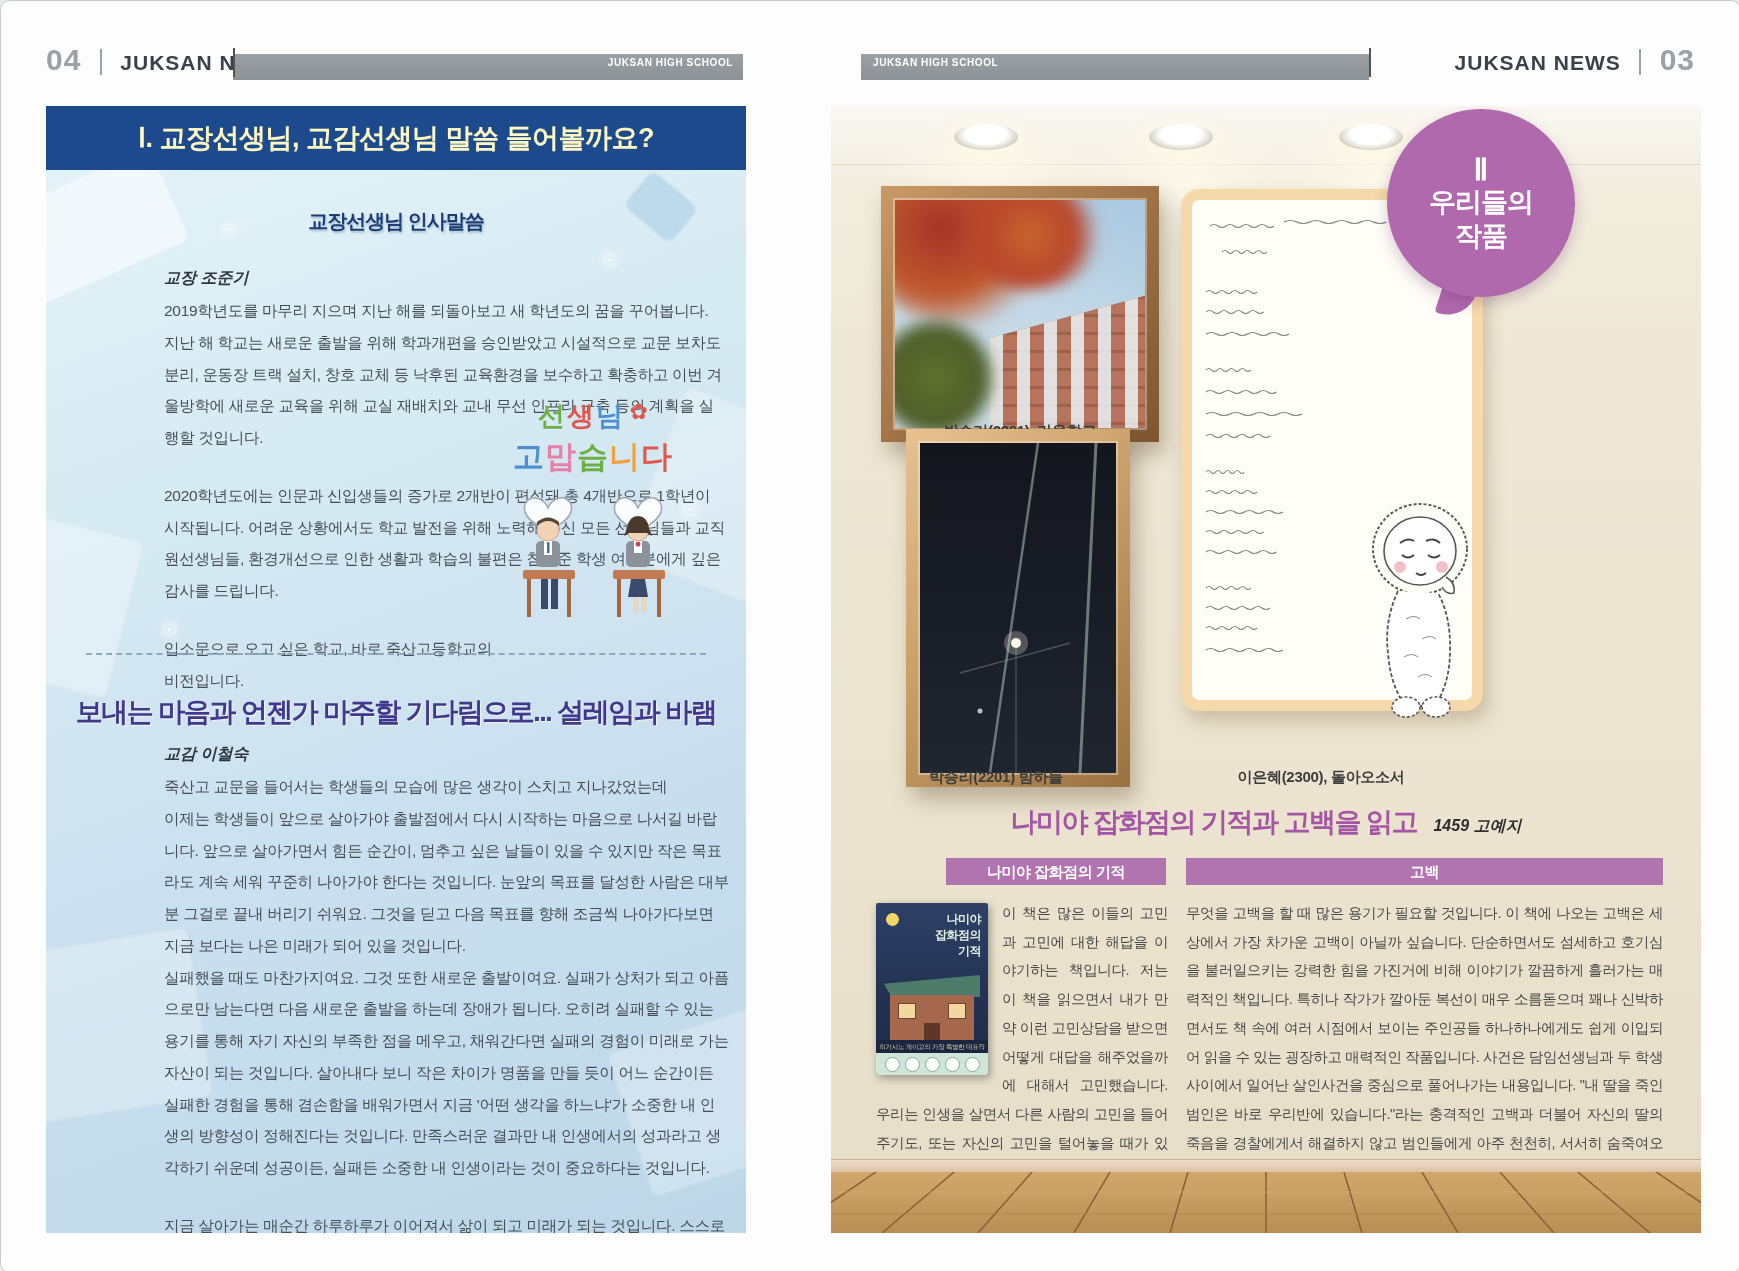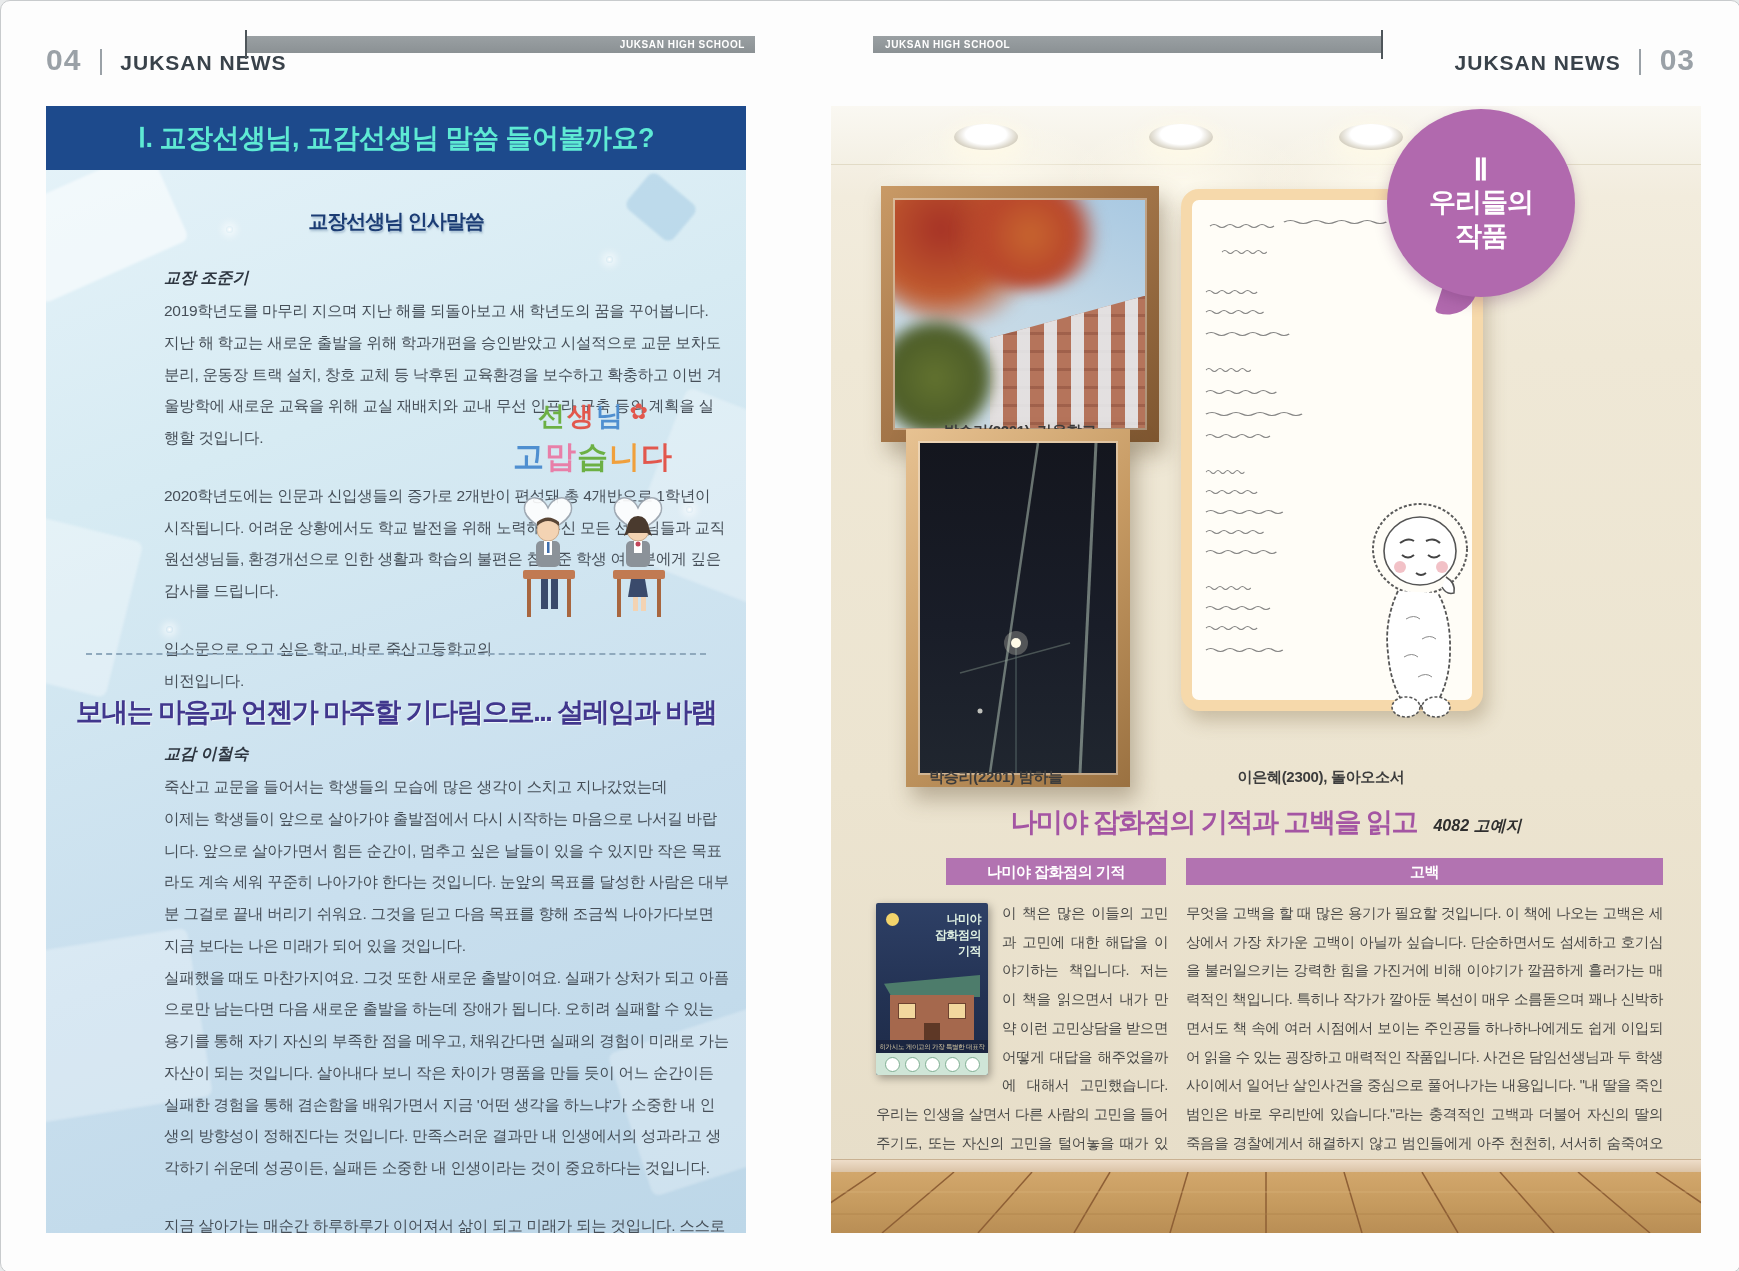--- a/index.html
+++ b/index.html
@@ -2,29 +2,29 @@
 <html><head>
 <meta charset="utf-8">
 <style>
   html,body{margin:0;padding:0;background:#e9ebec;font-family:"Liberation Sans",sans-serif;}
   .canvas{position:relative;width:1739px;height:1271px;background:#fdfdfd;border:1px solid #c8cbcd;border-radius:10px;overflow:hidden;}
   
   .hdr{position:absolute;top:42px;height:36px;}
   .pagenum{font-size:30px;font-weight:800;color:#9aa1a7;letter-spacing:1px;}
   .brand{font-size:21px;font-weight:800;color:#39424a;letter-spacing:1px;}
   .hdr-div{display:inline-block;width:2px;height:26px;background:#9aa1a7;margin:0 14px;vertical-align:-5px;}
-  .graybar{position:absolute;top:35px;height:17px;background:linear-gradient(180deg,#9aa0a3,#8b9194);margin-left:12px;}
+  .graybar{position:absolute;top:53px;height:26px;background:linear-gradient(180deg,#9aa0a3,#8b9194);}
   .graybar .tick{position:absolute;top:-6px;width:2px;height:29px;background:#4e555a;}
   .graybar .gb-label{position:absolute;top:3px;font-size:10px;font-weight:700;color:#fff;letter-spacing:.6px;}
   
   .panel-blue{position:absolute;left:45px;top:105px;width:700px;height:1127px;
     background:linear-gradient(160deg,#e6f3f9 0%,#d7ebf3 30%,#c9dfee 65%,#bdd7e8 100%);overflow:hidden;}
   .titlebar{position:absolute;left:0;top:0;width:100%;height:64px;background:#1d4a8c;
     display:flex;align-items:center;justify-content:center;}
-  .titlebar span{color:#5eead4;font-size:27px;font-weight:800;letter-spacing:-.5px;}
+  .titlebar span{color:#fef9c3;font-size:27px;font-weight:800;letter-spacing:-.5px;}
   .deco-book{position:absolute;background:rgba(255,255,255,.55);border-radius:8px;filter:blur(1px);}
   .sparkle{position:absolute;width:7px;height:7px;background:radial-gradient(circle,#fff 0%,rgba(255,255,255,0) 70%);
     box-shadow:0 0 8px 3px rgba(255,255,255,.8);border-radius:50%;}
   .s-title1{position:absolute;left:0;top:102px;width:100%;text-align:center;font-size:20px;font-weight:800;
     color:#1b3c74;text-shadow:1px 2px 2px rgba(120,150,180,.5);letter-spacing:-1px;}
   .author{font-size:16px;font-weight:700;font-style:italic;color:#2e3640;margin:0 0 6px 0;}
   .bodytext{font-size:15.5px;line-height:2.05;color:#464f58;letter-spacing:-.3px;}
   .s1-block{position:absolute;left:118px;top:162px;width:562px;}
   .s1-p3{width:336px;}
   .para-gap{height:26px;}
@@ -326,21 +326,21 @@
 
       <div class="bubble-tail"></div>
       <div class="bubble">
         <span class="num">Ⅱ</span>
         <span class="bl">우리들의</span>
         <span class="bl">작품</span>
       </div>
 
       <div class="rev-title">
         <span class="t">나미야 잡화점의 기적과 고백을 읽고</span>
-        <span class="by">4082 고예지</span>
+        <span class="by">1459 고예지</span>
       </div>
 
       <div class="colbar" style="left:115px;width:220px;">나미야 잡화점의 기적</div>
       <div class="colbar" style="left:355px;width:477px;">고백</div>
 
       <div class="colbody" style="left:45px;width:292px;">
         <div class="bookcover">
           <div class="bc-moon"></div>
           <div class="bc-title" style="white-space:pre-line;">나미야
 잡화점의

